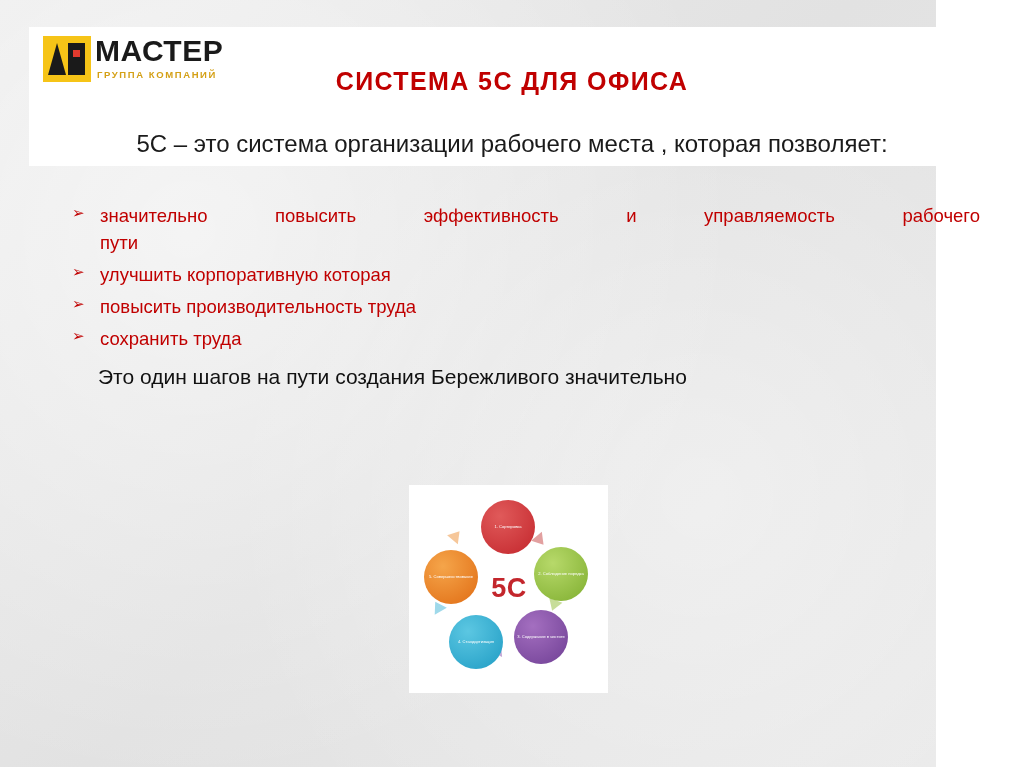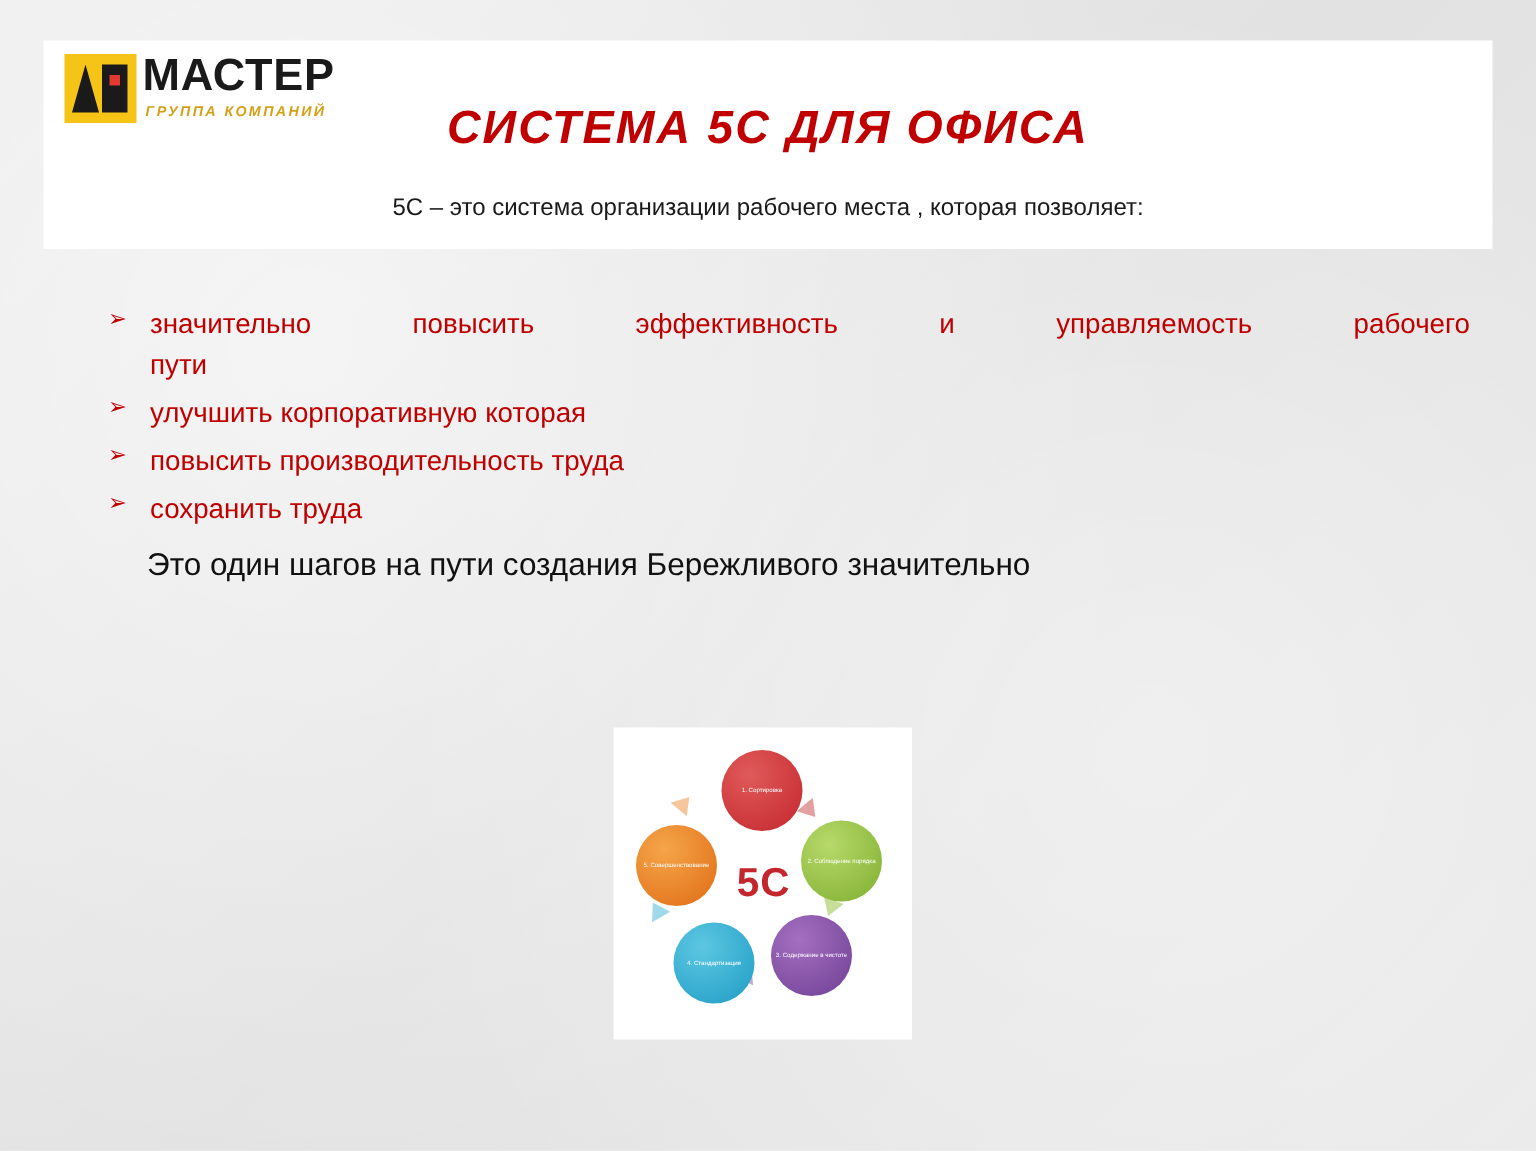--- a/index.html
+++ b/index.html
@@ -8,21 +8,21 @@
     background: #ffffff;
   }
   body {
     width: 1024px;
     height: 767px;
     font-family: "Liberation Sans", sans-serif;
     overflow: hidden;
   }
   .slide {
     position: relative;
-    width: 1024px;
+    width: 936px;
     height: 767px;
     background: #e8e8e8;
     background-image:
       radial-gradient(circle at 20% 30%, rgba(255,255,255,0.55), rgba(255,255,255,0) 60%),
       radial-gradient(circle at 75% 65%, rgba(255,255,255,0.40), rgba(255,255,255,0) 55%),
       linear-gradient(135deg, #ececec 0%, #e2e2e2 50%, #e9e9e9 100%);
     box-sizing: border-box;
   }
 
   
@@ -87,41 +87,39 @@
     letter-spacing: 0.5px;
   }
   .logo-sub {
     position: absolute;
     left: 54px;
     top: 35px;
     font-size: 9.5px;
     font-weight: bold;
     color: #d4a016;
     letter-spacing: 1.6px;
-    font-style: italic;
   }
   .slide-title {
     position: absolute;
     left: 0;
     right: 0;
     top: 40px;
     text-align: center;
-    font-size: 31px;
+    font-size: 25px;
     font-weight: bold;
     color: #c00000;
     letter-spacing: 1.4px;
-    font-style: italic;
   }
   .subtitle {
     position: absolute;
     left: 0;
     right: 0;
     top: 103px;
     text-align: center;
-    font-size: 16px;
+    font-size: 24px;
     color: #1a1a1a;
   }
 
   
   .bullets {
     position: absolute;
     left: 62px;
     top: 178px;
     width: 910px;
   }

